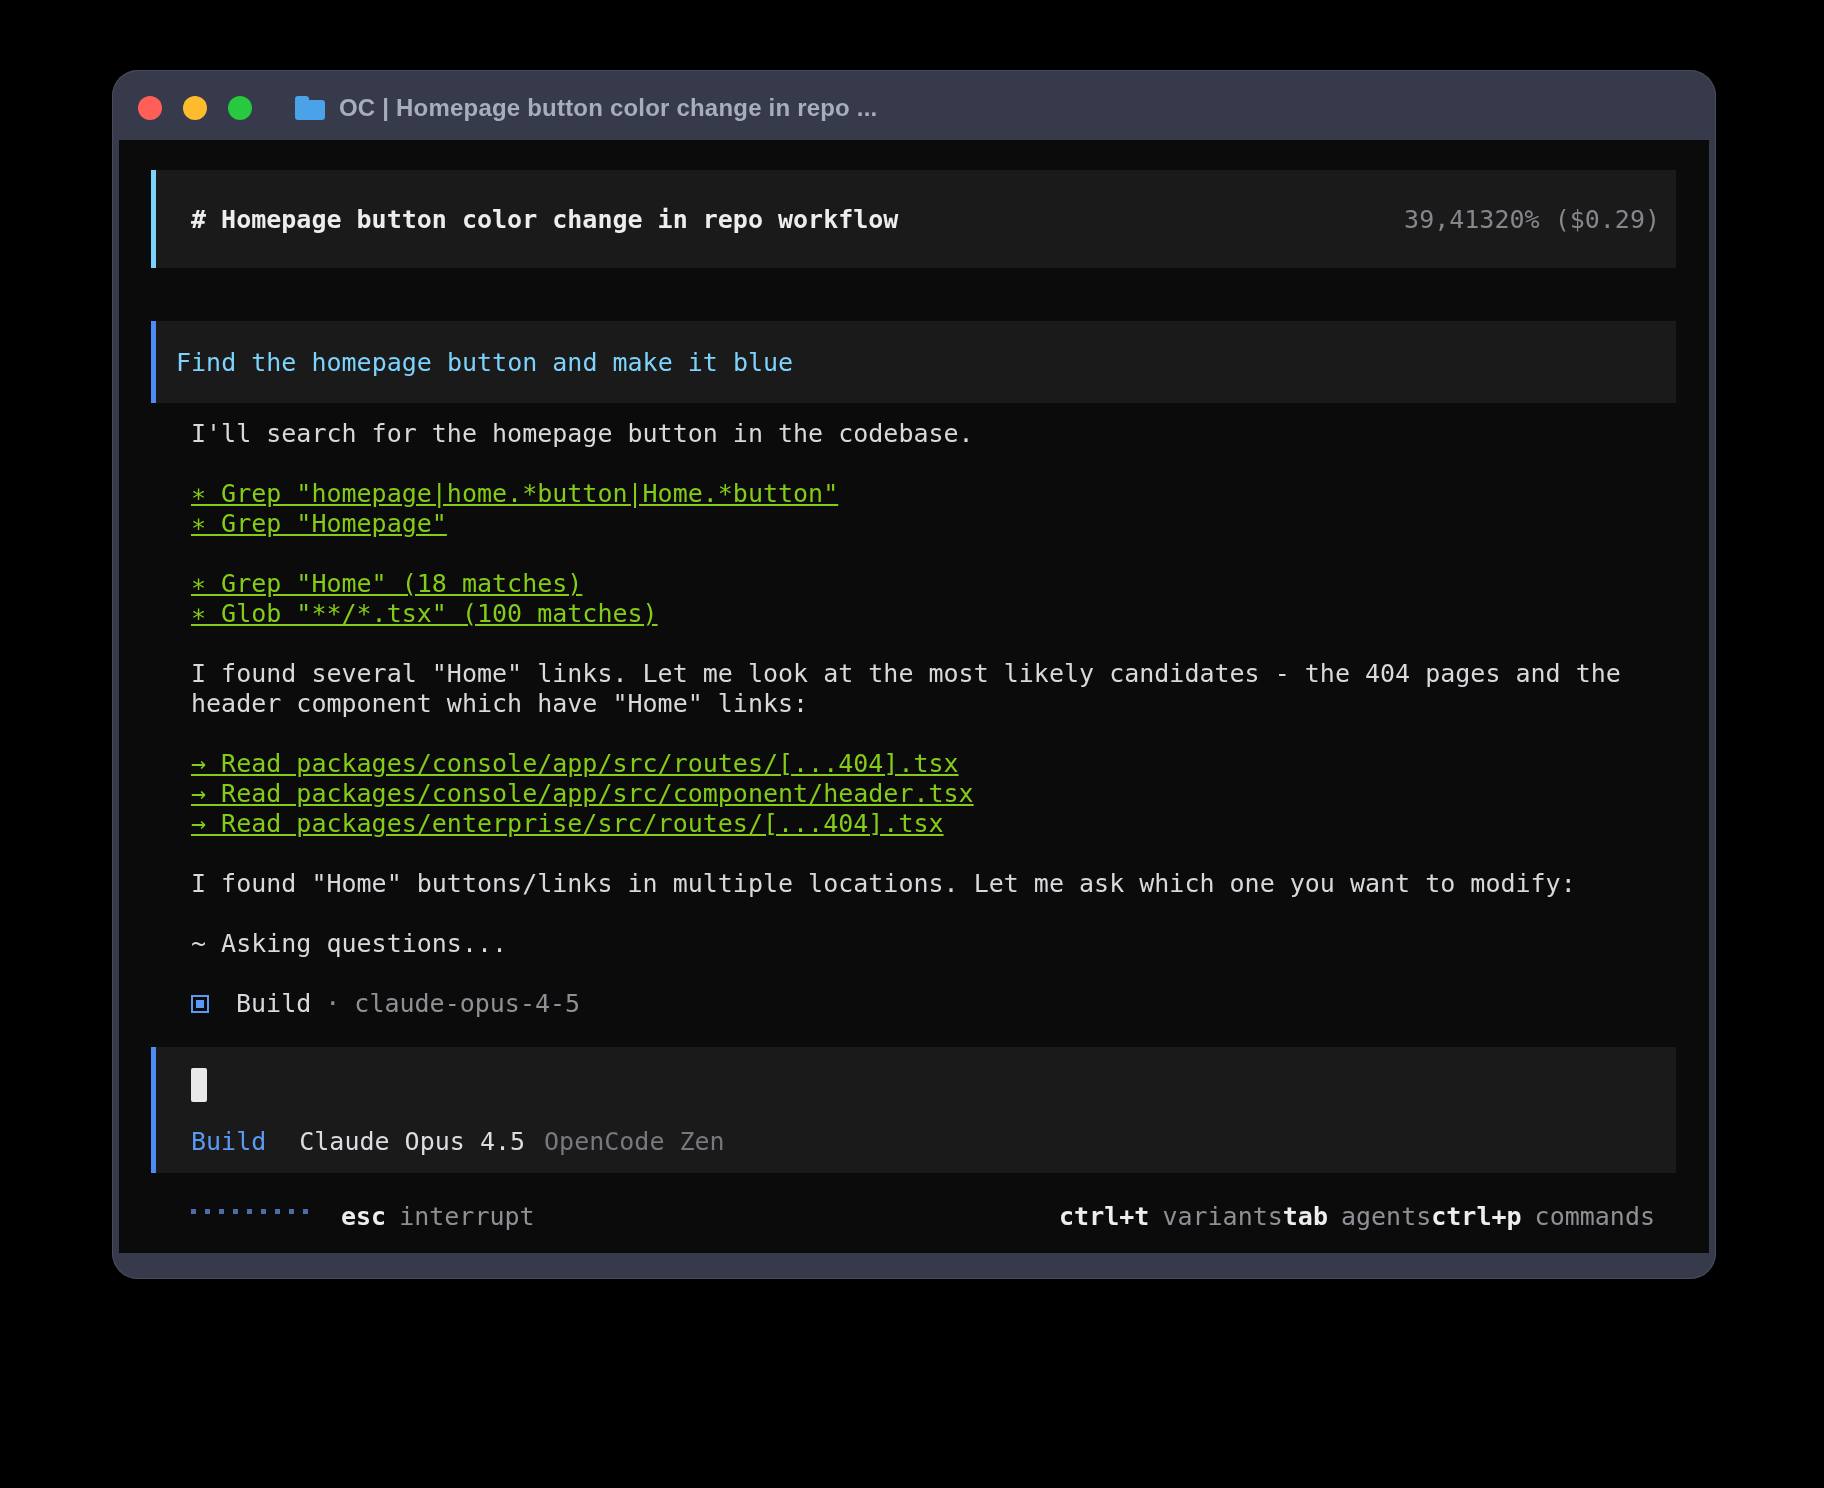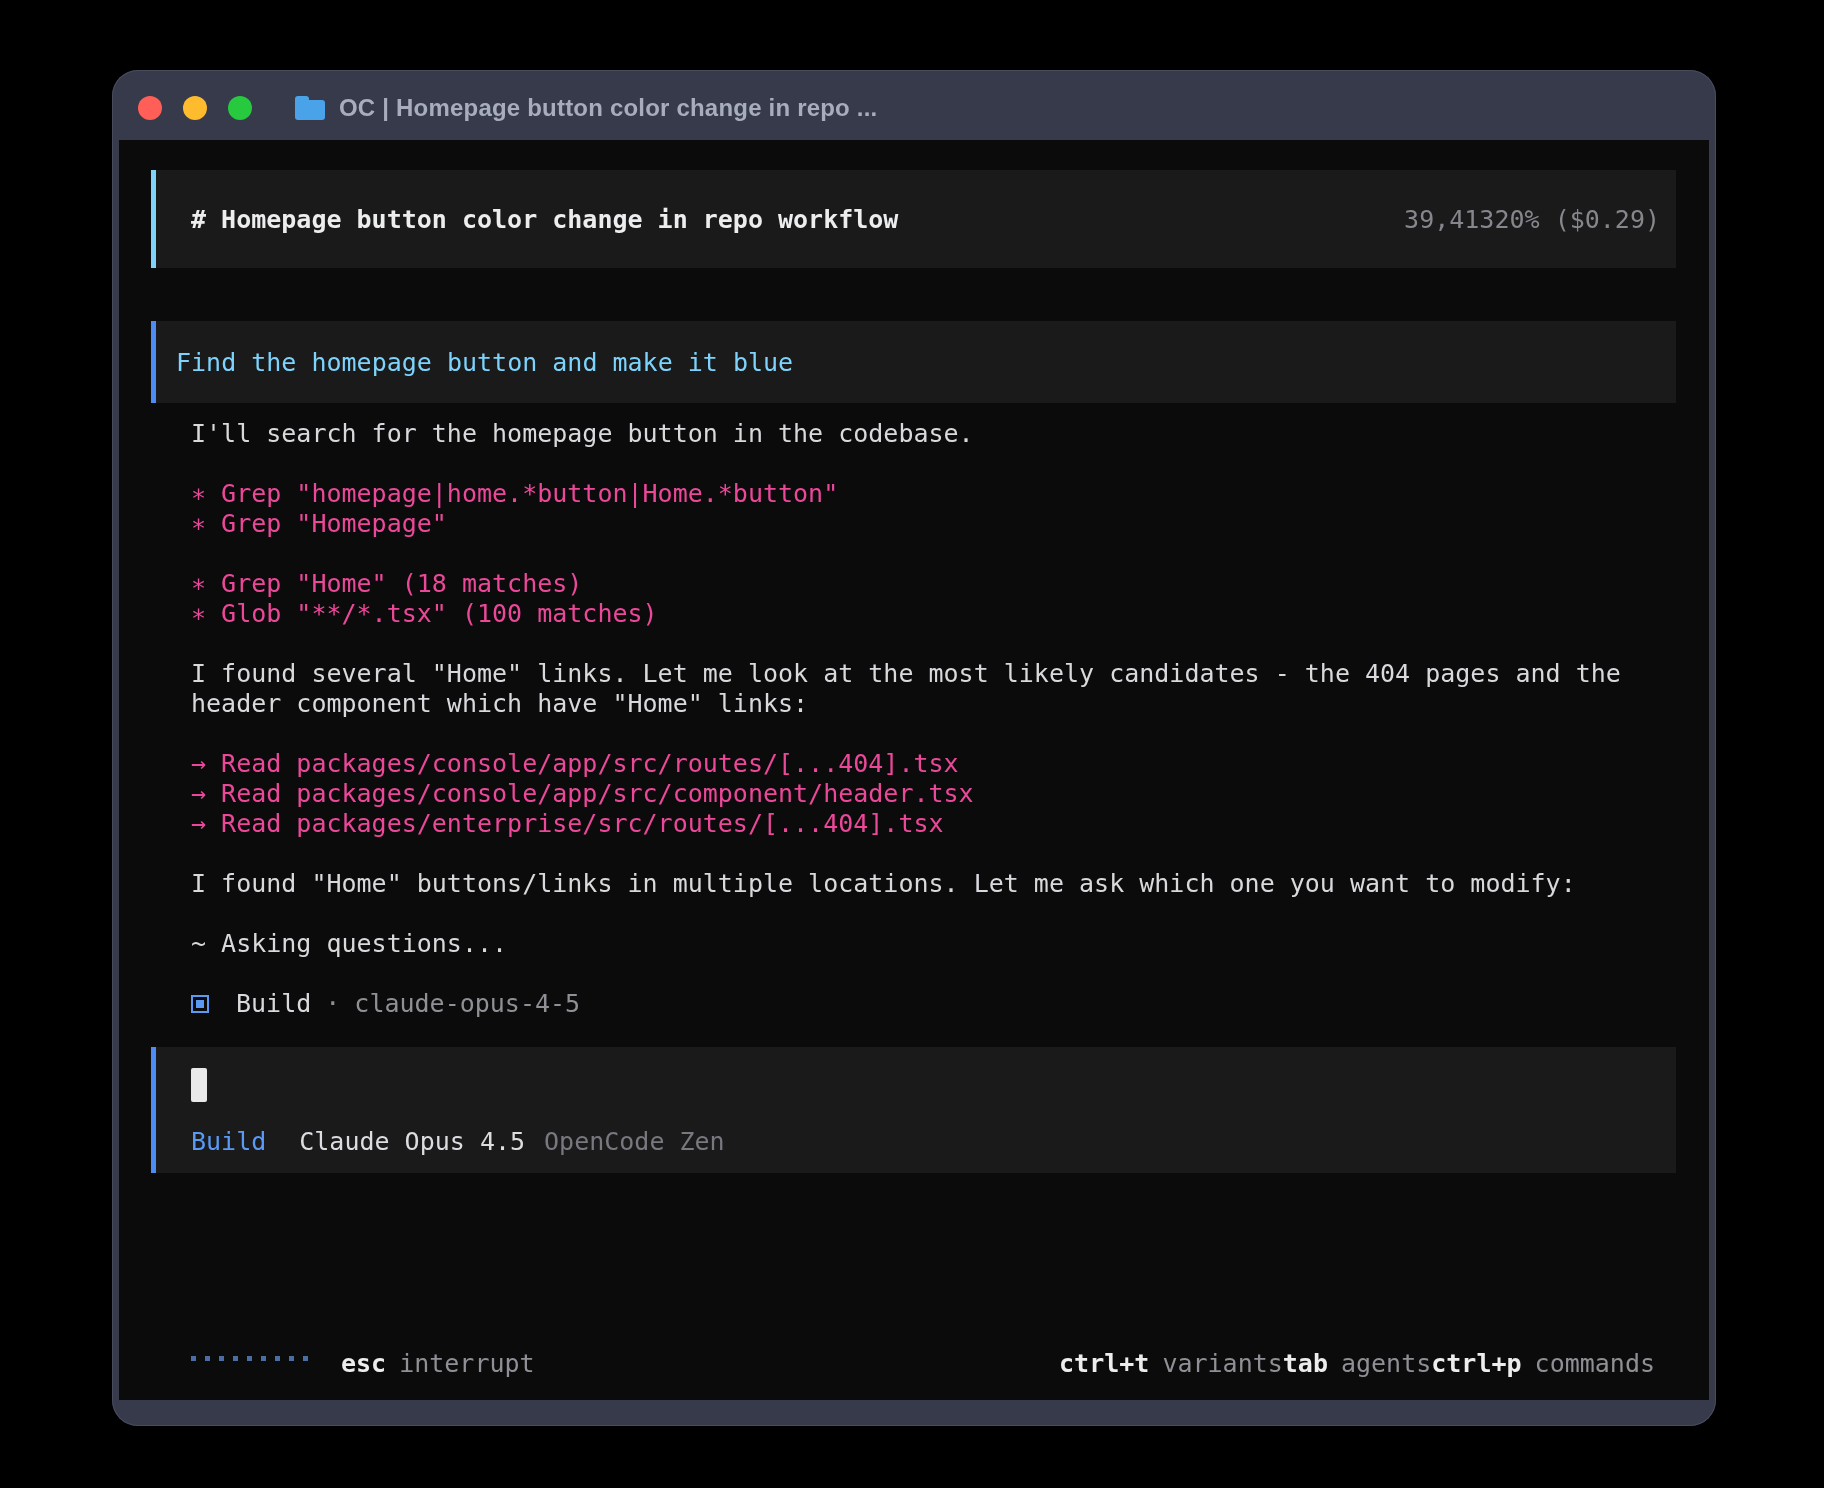--- a/index.html
+++ b/index.html
@@ -1,20 +1,20 @@
 <!DOCTYPE html>
 <html><head>
 <meta charset="utf-8">
 <style>
   * { margin:0; padding:0; box-sizing:border-box; }
   html,body { width:1824px; height:1488px; background:#000; overflow:hidden; }
   body { position:relative; font-family:"DejaVu Sans Mono", monospace; }
 
   .window {
-    position:absolute; left:112px; top:70px; width:1604px; height:1356px;
+    position:absolute; left:112px; top:70px; width:1604px; height:1209px;
     background:#363a4b; border-radius:26px;
     box-shadow: 0 0 0 1px #474b5c inset;
   }
   .titlebar {
     height:70px; display:flex; align-items:center; padding:6px 0 0 26px;
     border-radius:26px 26px 0 0;
   }
   .lights { display:flex; gap:21px; }
   .light { width:24px; height:24px; border-radius:50%; }
   .light.red { background:#ff5f57; }
@@ -54,21 +54,21 @@
 
   .user-block {
     border-left-color:#4e8cf5; height:82px; margin-top:53px;
     display:flex; align-items:center; padding-left:20px; color:#7dd3fc;
   }
 
   .transcript { margin-top:16px; padding-left:40px; line-height:30px; }
   .para { margin-bottom:30px; }
   .line { white-space:pre; }
   .line.primary { color:#d8d9dc; }
-  .line.muted { color:#ec4899; }
+  .line.muted { color:#84cc16;text-decoration:underline; }
 
   .agent-line { display:flex; align-items:center; height:30px; }
   .agent-icon {
     width:18px; height:18px; border:2.5px solid #5a9af5;
     display:flex; align-items:center; justify-content:center; margin-right:27px;
   }
   .agent-icon .fill { width:8px; height:8px; background:#5a9af5; }
   .agent-name { color:#d8d9dc; }
   .agent-sep { color:#8e9095; margin:0 14px; }
   .agent-model { color:#8e9095; }

